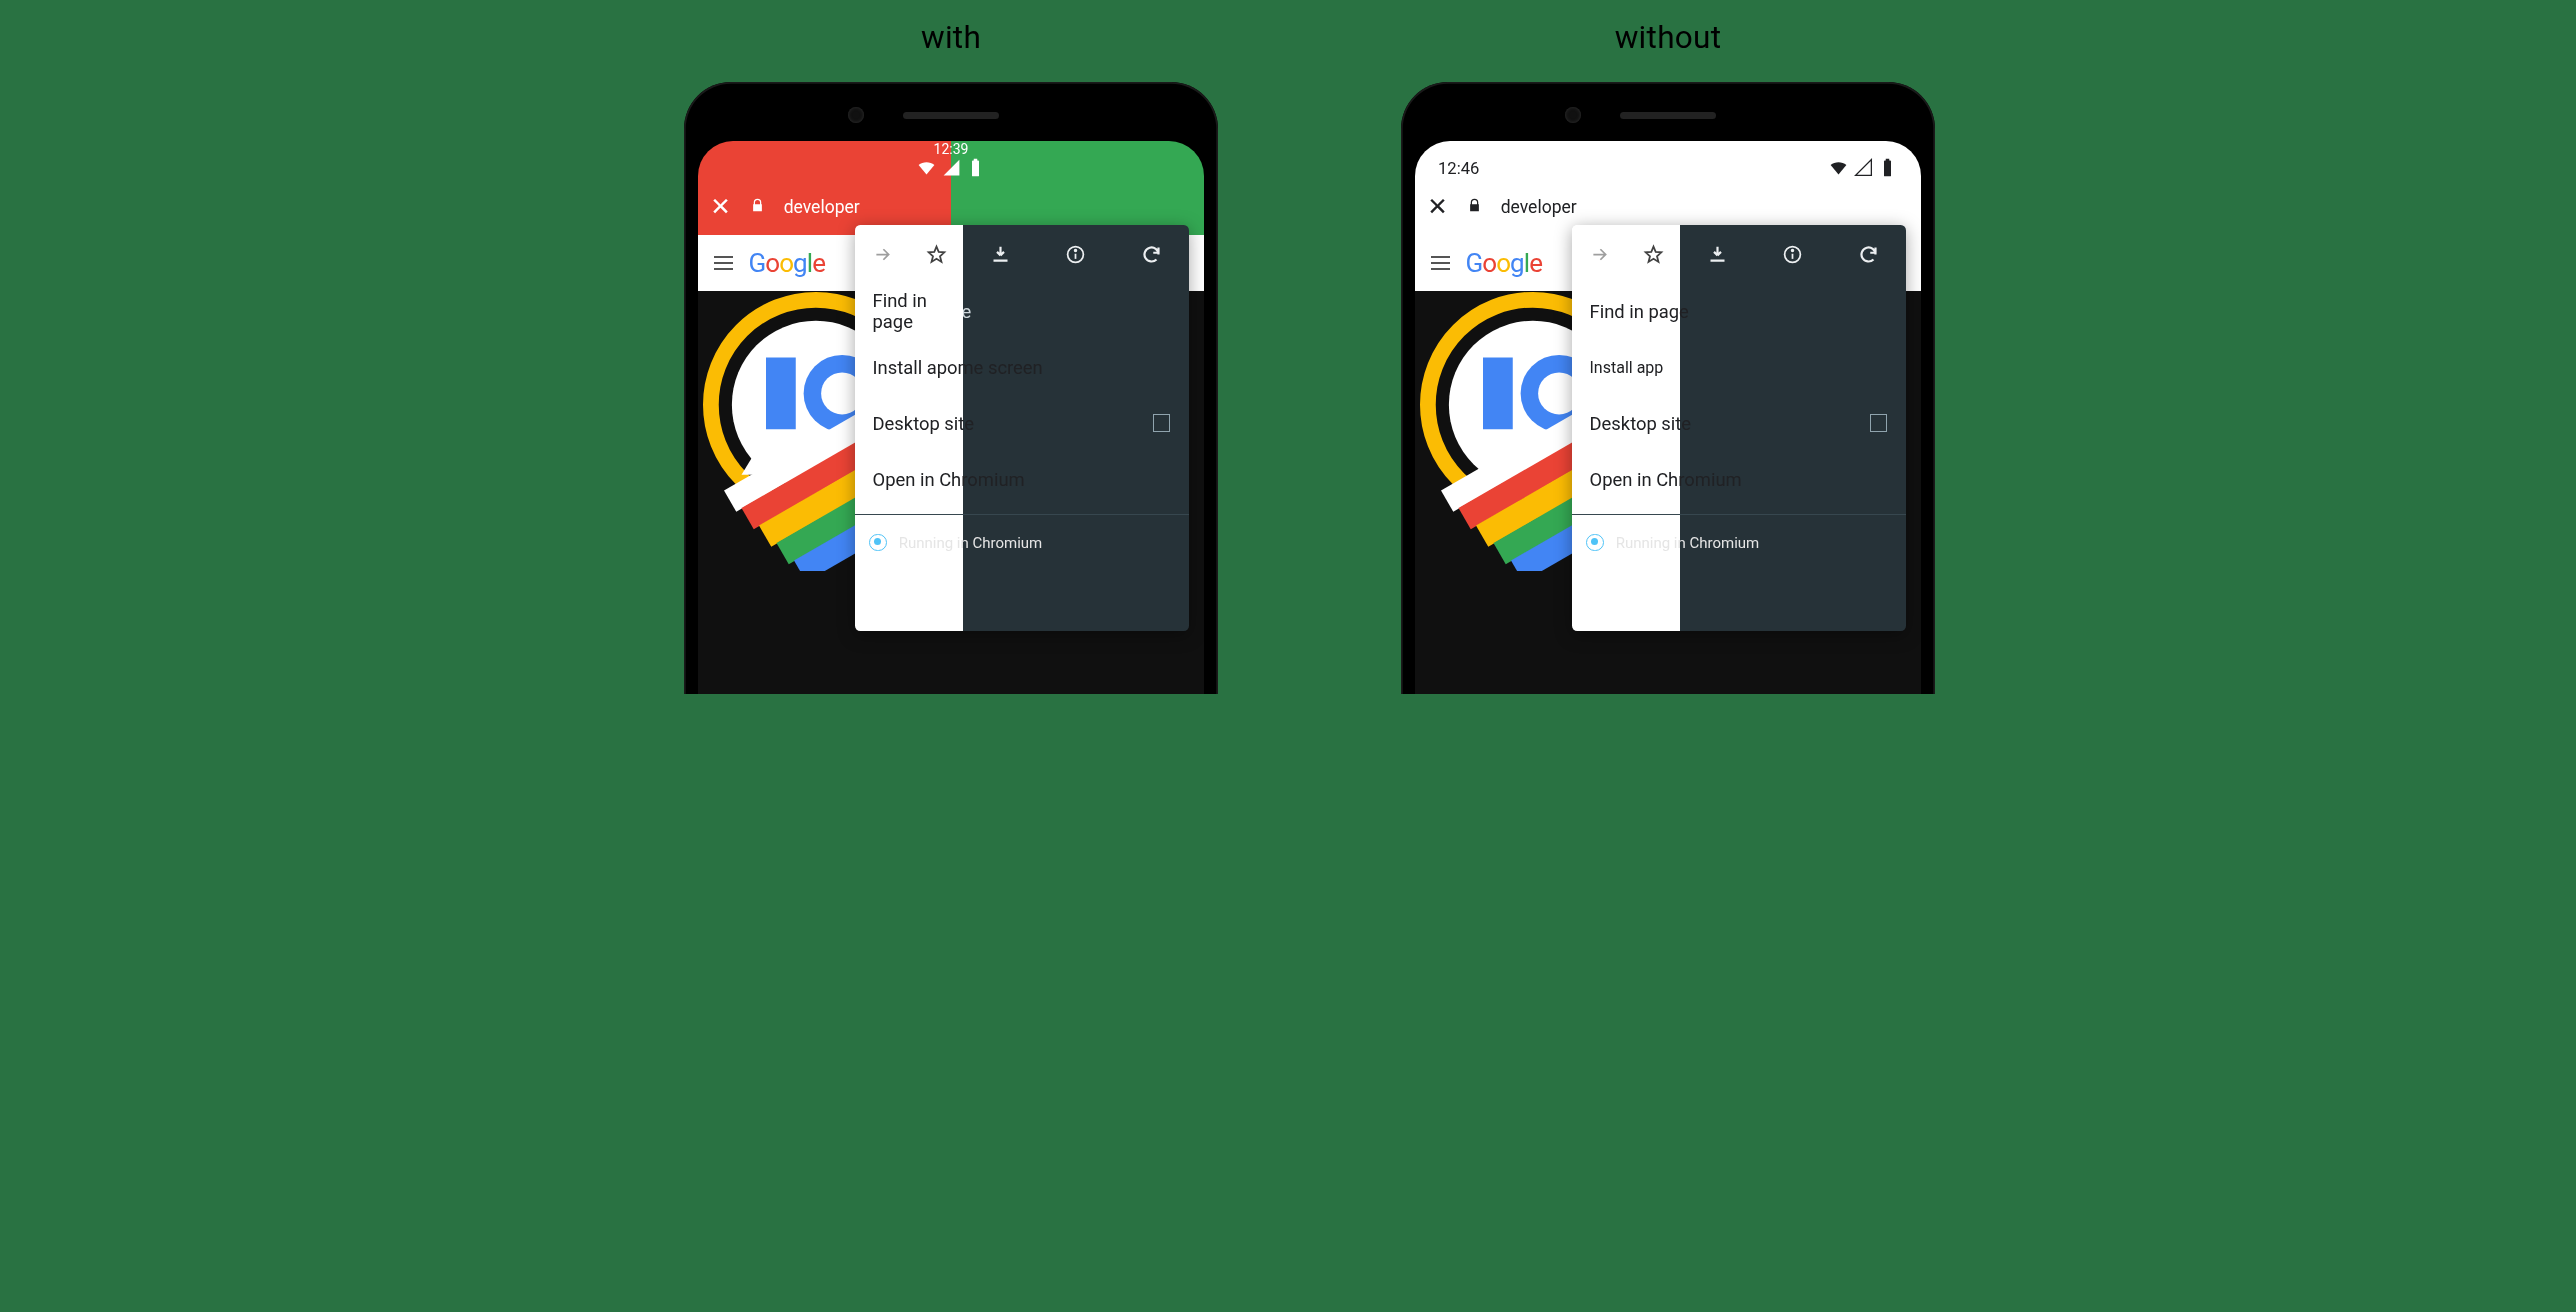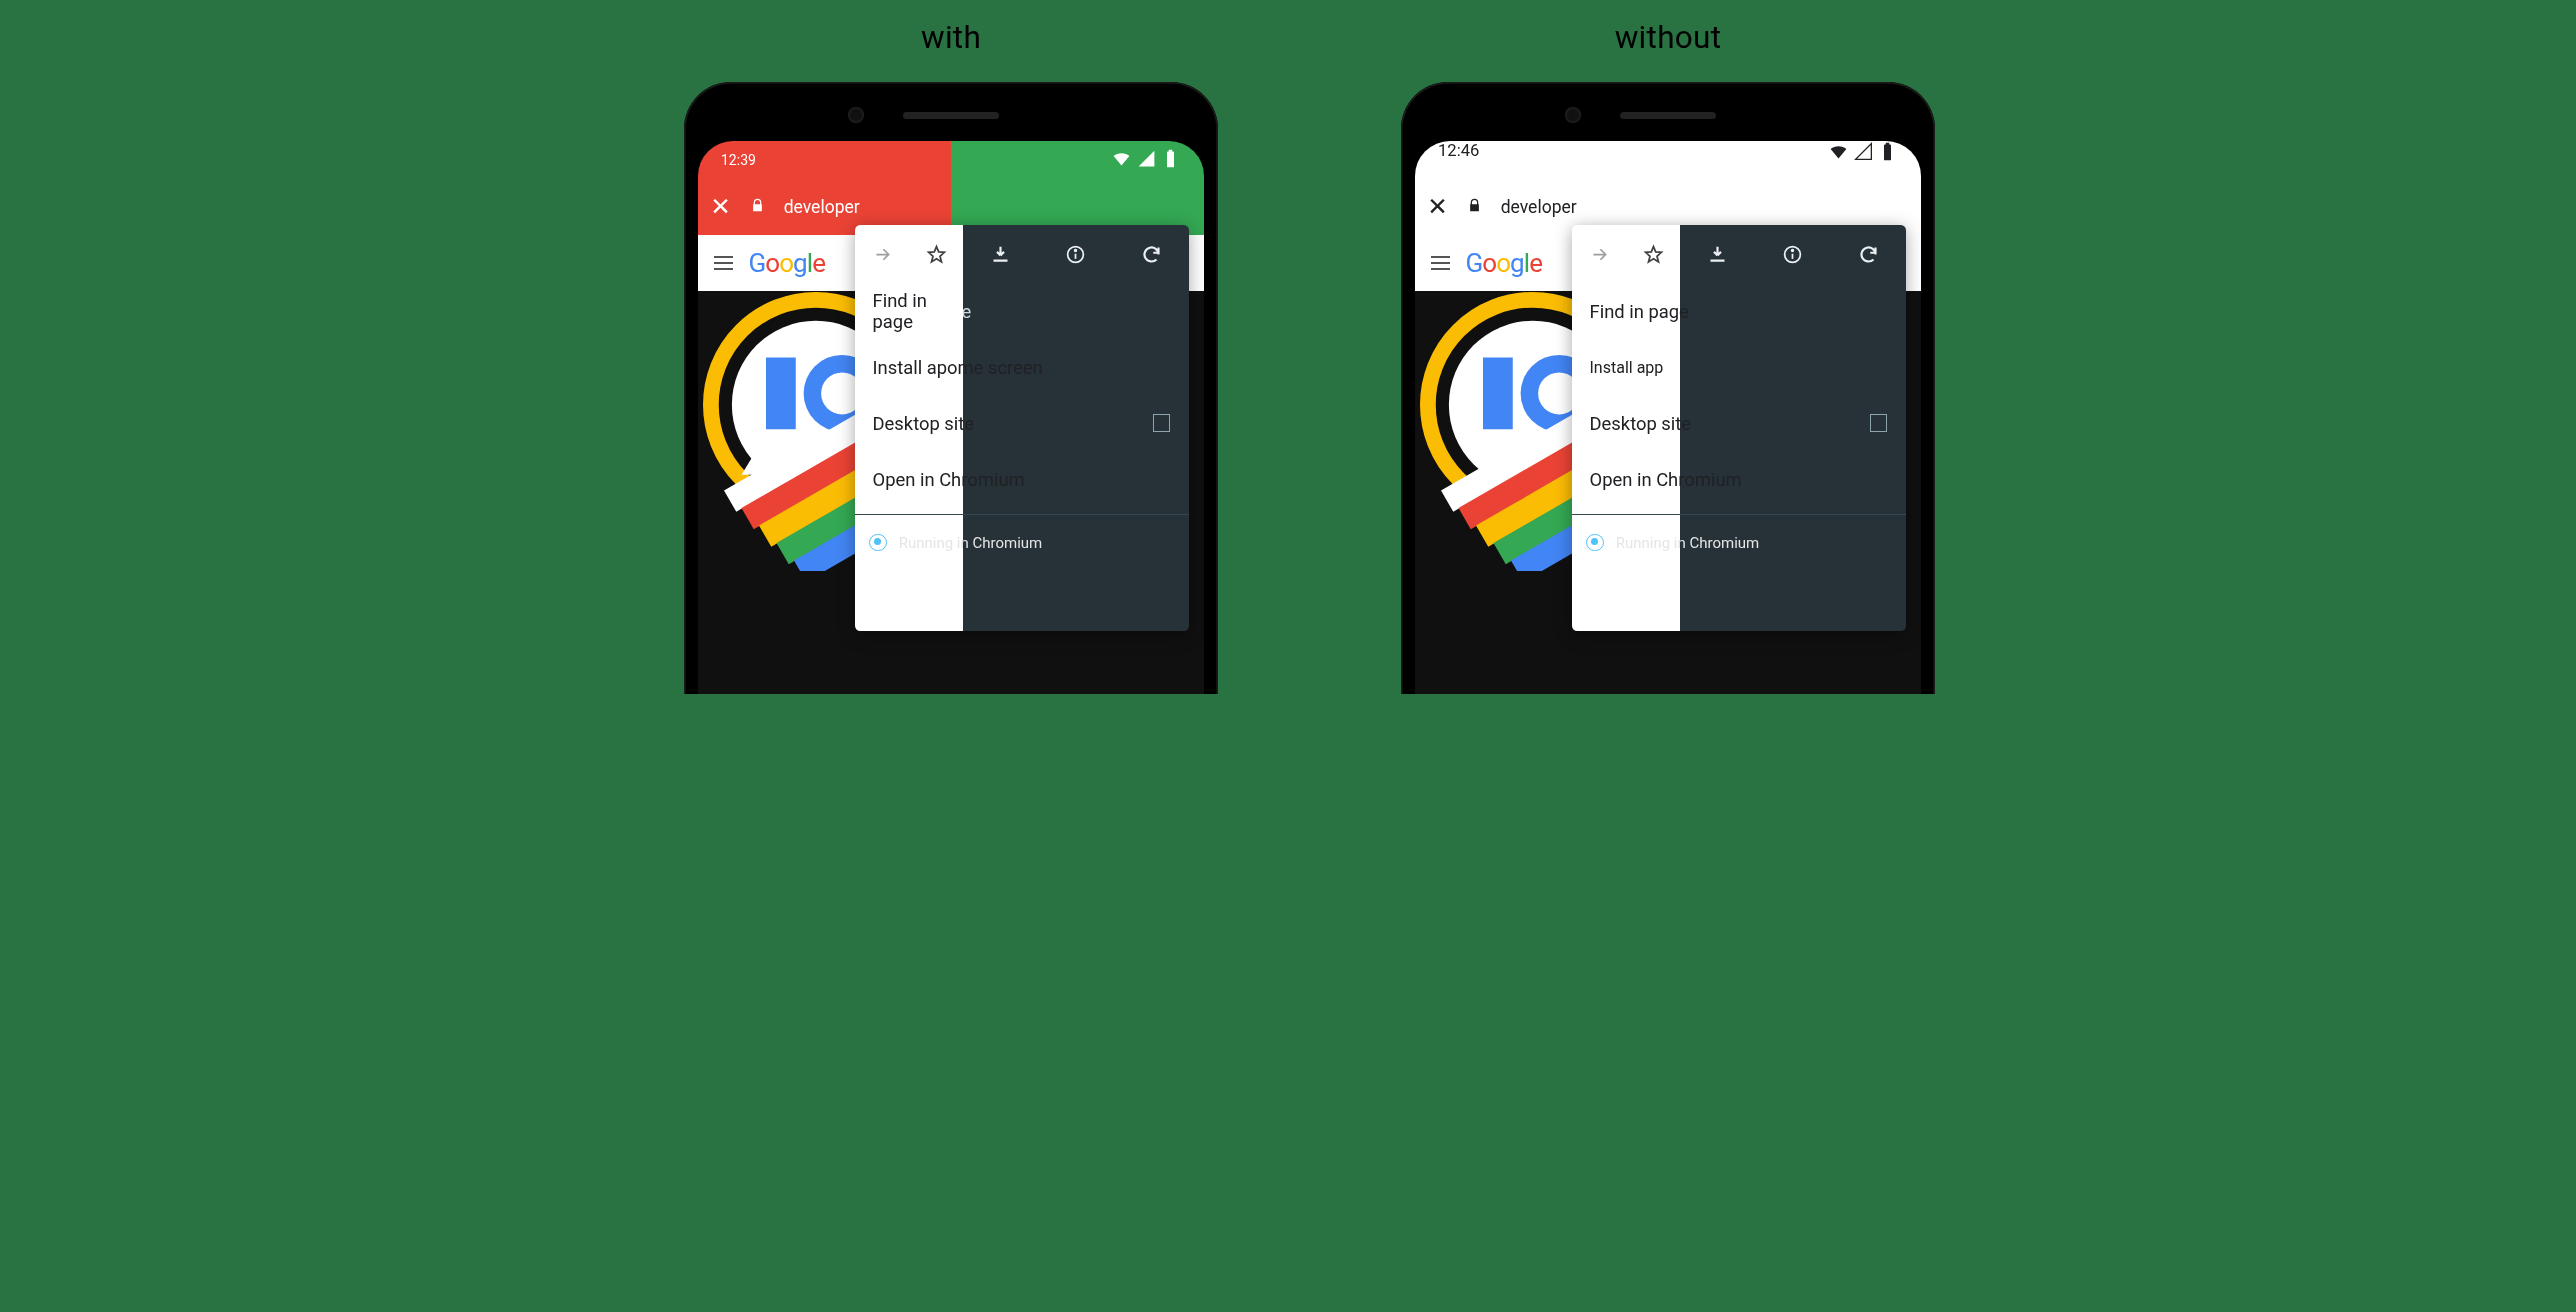--- a/index.html
+++ b/index.html
@@ -40,29 +40,29 @@
   .cam { position:absolute; top:25px; left:164px; width:15.7px; height:15.7px; background:#111; border-radius:50%; box-shadow: inset 0 0 3.5px #333; }
   .screen {
     position:absolute;
     top:59px; left:14px; right:14px;
     height:927px;
     border-top-left-radius:35px;
     border-top-right-radius:35px;
     overflow:hidden;
   }
 
-  .statusbar { height:37px; display:flex; justify-content:space-between; align-items:flex-start; padding: 0 23px; }
+  .statusbar { height:37px; display:flex; justify-content:space-between; align-items:flex-end; padding: 0 23px; }
   .statusbar .time { font-size:16.6px; font-weight:400; }
   .statusbar .icons { display:flex; gap:3.5px; align-items:center; }
 
   .topbar-row { height:57px; display:flex; align-items:center; padding:0 12.2px; gap:19px; }
   .close-x { font-size:24.5px; font-weight:300; }
   .url { font-size:17.5px; }
 
-  .left-status { position:relative; height:37px; }
+  .left-status { position:relative; height:37px;flex-direction:column; }
   .split-l { position:absolute; left:0; top:0; width:50%; height:100%; background:#ea4335; }
   .split-r { position:absolute; right:0; top:0; width:50%; height:100%; background:#34a853; }
   .left-status .time, .left-status .icons { position:relative; z-index:2; color:#fff; }
   .left-status { display:flex; justify-content:space-between; align-items:center; padding:0 23px; }
 
   .content-area { position:relative; background:#101010; height:700px; }
   .content-top { background:#fff; height:56px; display:flex; align-items:center; padding:0 15.7px; gap:15.7px; }
   .hamb { width:19px; display:flex; flex-direction:column; gap:4.4px; }
   .hamb span { height:1.7px; background:#555; }
   .gword { font-size:26px; font-weight:400; letter-spacing:-0.9px; }

